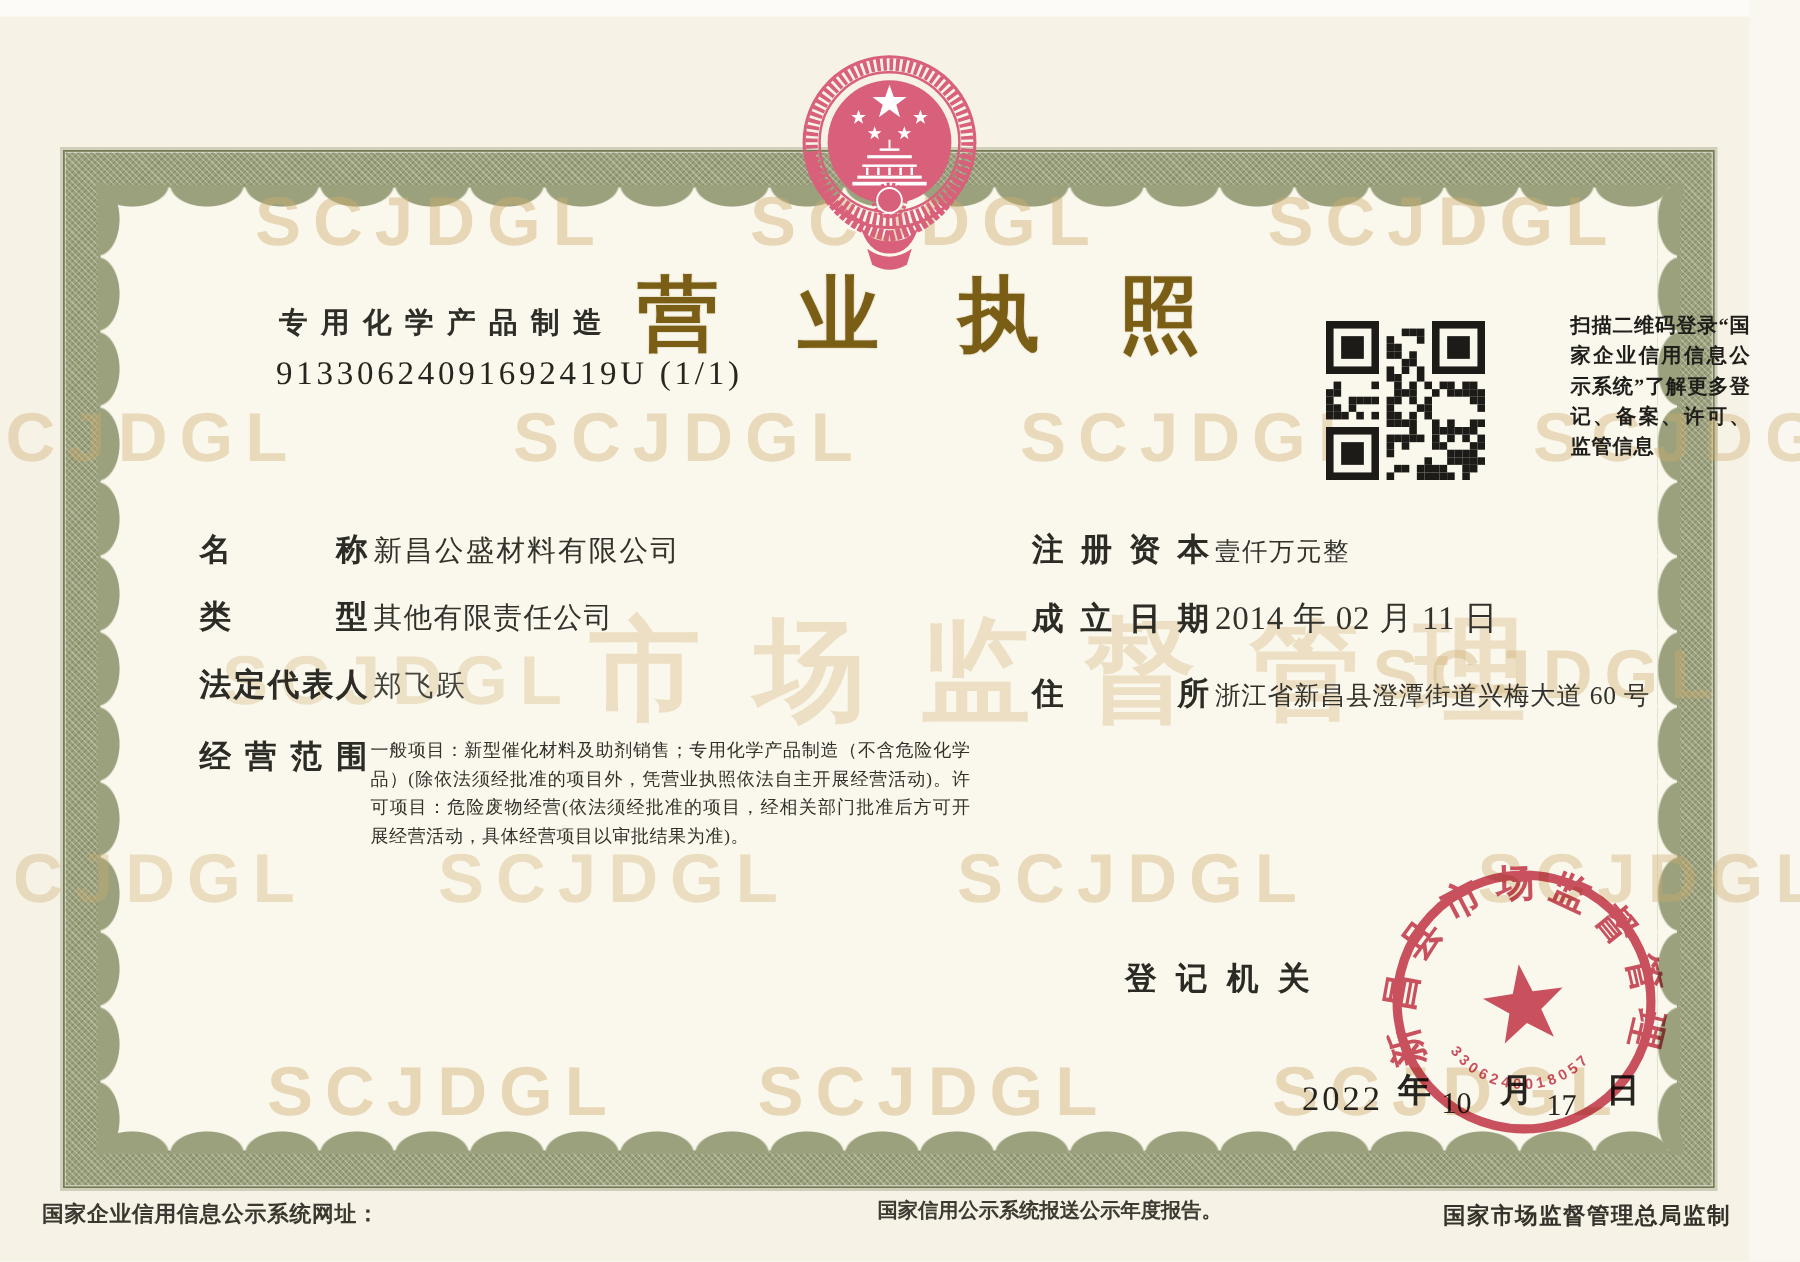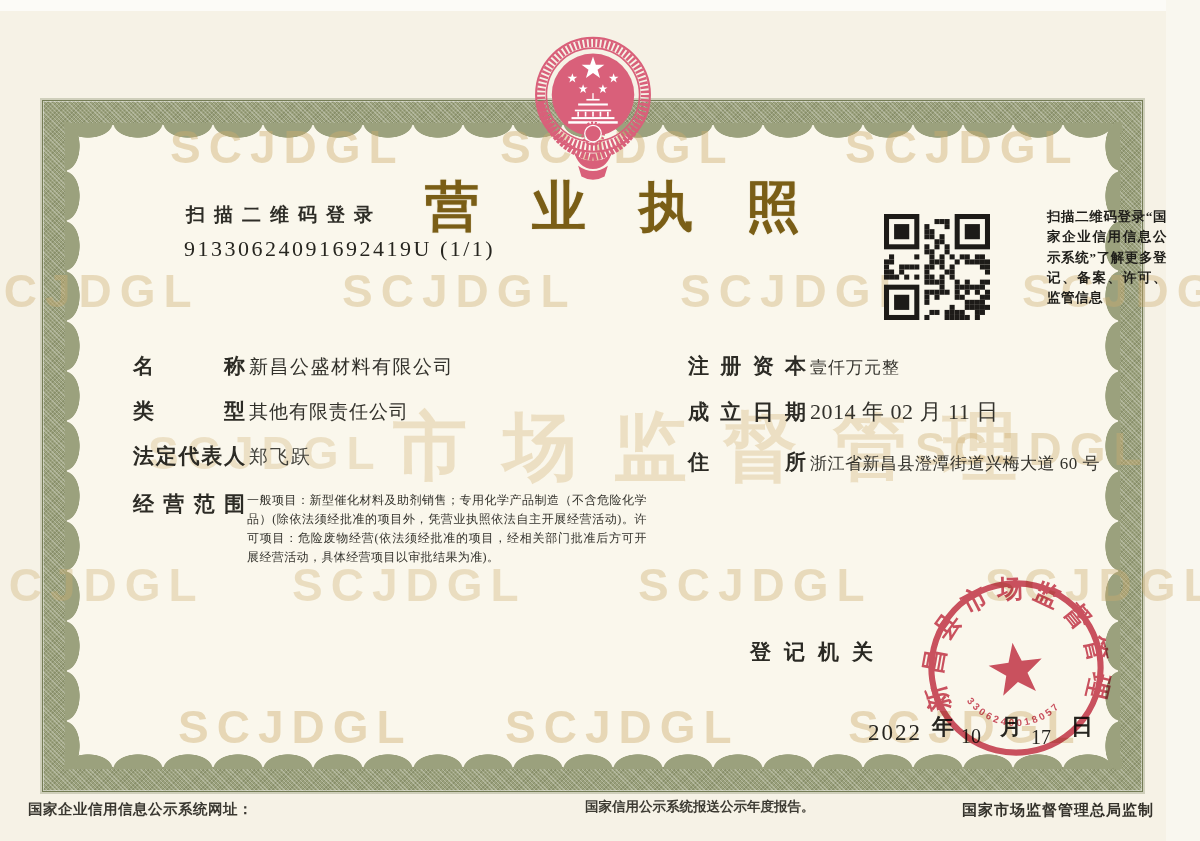--- a/index.html
+++ b/index.html
@@ -46,21 +46,21 @@
   .wm-center{position:absolute;left:393px;top:398px;font-family:"Liberation Serif",serif;
       font-weight:600;font-size:74px;letter-spacing:36px;color:rgba(206,168,100,.30);white-space:nowrap;}
 
   
   .emblem{position:absolute;left:527px;top:24px;width:132px;height:168px;z-index:3;}
 
   
   .abs{position:absolute;z-index:4;}
   .credit-label{left:186px;top:202px;font-size:19px;font-weight:700;letter-spacing:9px;color:#2e2d27;}
   .credit-code{left:184px;top:236px;font-size:22px;letter-spacing:2.5px;color:#26251f;}
-  .title{left:425px;top:181px;width:375px;font-family:Liberation Mono, monospace;
+  .title{left:425px;top:181px;width:375px;font-family:Liberation Sans, sans-serif;
     font-size:54px;font-weight:800;color:var(--title-gold);
     text-align:justify;text-align-last:justify;line-height:1.1;
     text-shadow:0 0 1px rgba(122,94,22,.55);}
   .subtitle{left:430px;top:272px;width:365px;text-align:center;font-size:27px;font-weight:600;color:#1d1c18;letter-spacing:4px;}
   .qr{left:884px;top:214px;width:106px;height:106px;}
   .qr-caption{left:1000px;top:207px;width:120px;font-size:13.5px;line-height:1.5;font-weight:700;color:#1f1e1a;letter-spacing:.5px;text-align:justify;margin-left:47px;}
 
   .row{position:absolute;display:flex;align-items:baseline;z-index:4;}
   .flabel{display:inline-block;font-size:21px;font-weight:700;color:#2c2b25;
     text-align:justify;text-align-last:justify;}
@@ -162,21 +162,21 @@
       <rect x="50" y="114" width="60" height="3"></rect>
     </g>
     <circle cx="80" cy="129" r="13" fill="none" stroke="#d9607a" stroke-width="3" stroke-dasharray="2.5 2"></circle>
     <circle cx="80" cy="129" r="10" fill="#d9607a" stroke="#fff" stroke-width="1.5"></circle>
     <path d="M16,92 Q30,148 80,158" stroke="#d9607a" stroke-width="9" fill="none" stroke-dasharray="4 1.5"></path>
     <path d="M144,92 Q130,148 80,158" stroke="#d9607a" stroke-width="9" fill="none" stroke-dasharray="4 1.5"></path>
     <path d="M56,148 q6,14 24,14 q18,0 24,-14 q-6,24 -24,24 q-18,0 -24,-24" fill="#d9607a"></path>
     <path d="M62,168 q18,13 36,0 l-4,13 q-14,8 -28,0 z" fill="#d9607a"></path>
   </svg>
 
-  <div class="abs credit-label">扫描二维码登录</div>
+  <div class="abs credit-label">专用化学产品制造</div>
   <div class="abs credit-code">91330624091692419U (1/1)</div>
   <div class="abs title">营业执照</div>
 
   <svg class="abs qr" id="qrSvg" viewBox="0 0 21 21">
       <rect x="10" y="1" width="1" height="1" fill="#1d1b18"></rect>
       <rect x="11" y="1" width="1" height="1" fill="#1d1b18"></rect>
       <rect x="12" y="1" width="1" height="1" fill="#1d1b18"></rect>
       <rect x="8" y="2" width="1" height="1" fill="#1d1b18"></rect>
       <rect x="12" y="2" width="1" height="1" fill="#1d1b18"></rect>
       <rect x="8" y="3" width="1" height="1" fill="#1d1b18"></rect>

